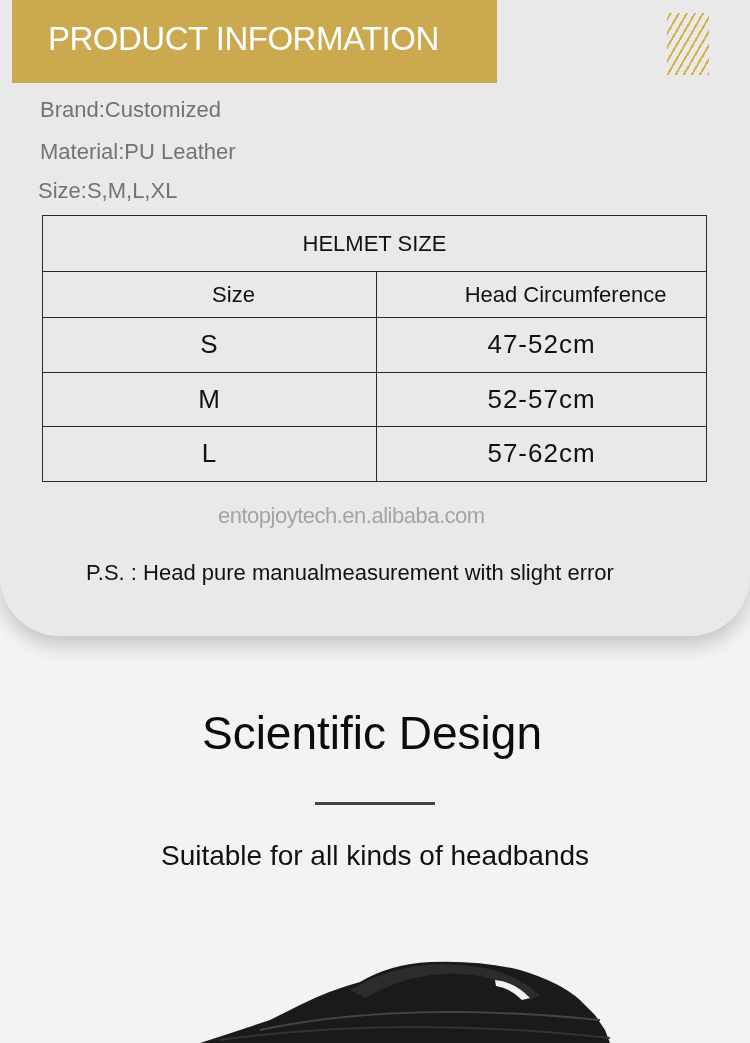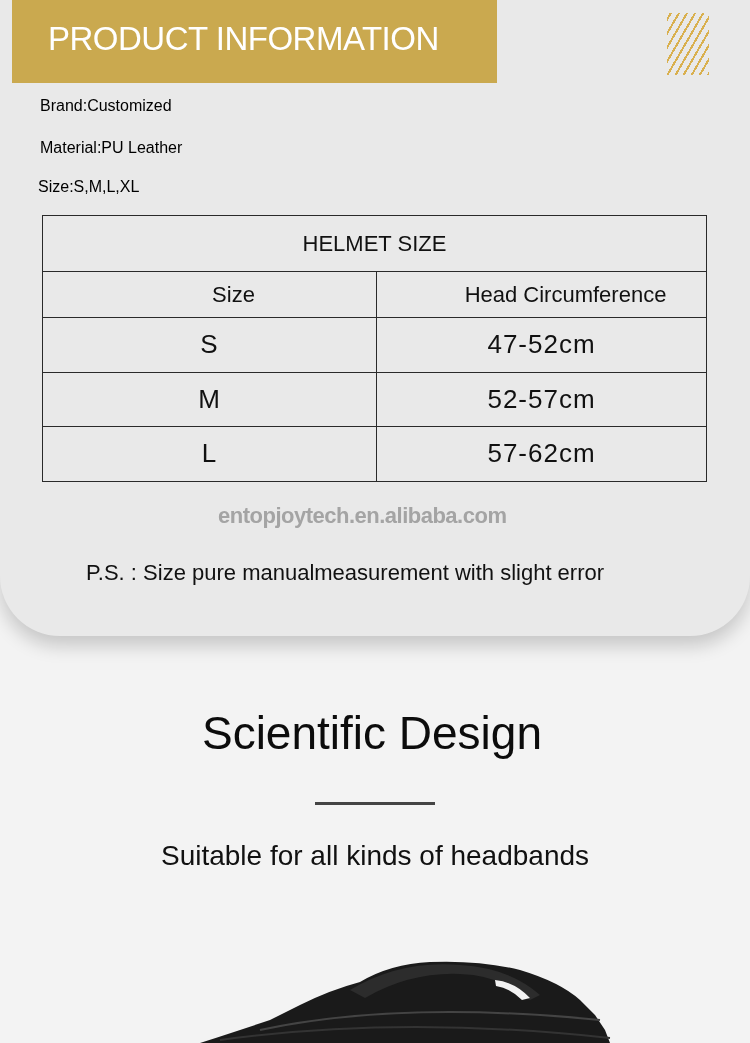--- a/index.html
+++ b/index.html
@@ -24,42 +24,41 @@
   .banner-title {
     position: absolute; left: 36px; top: 20px;
     color: #fff; font-size: 33px; letter-spacing: -0.5px;
     font-family: "Liberation Sans", sans-serif;
   }
   .stripes {
     position: absolute; left: 667px; top: 13px; width: 42px; height: 62px;
     background: repeating-linear-gradient(-60deg, #d9b04f 0 2px, transparent 2px 7px);
   }
   .info {
-    position: absolute; left: 40px; font-size: 16px; color: #000000;
+    position: absolute; left: 40px; font-size: 22px; color: #737373;
     font-family: "Liberation Sans", sans-serif;
   }
   table.size-table {
     position: absolute; left: 42px; top: 215px; width: 665px;
     border-collapse: collapse;
     font-family: "Liberation Sans", sans-serif;
   }
   table.size-table td, table.size-table th {
     border: 1.5px solid #2a2a2a;
     text-align: center; font-weight: normal; color: #111;
   }
   .t-title { height: 56px; font-size: 22px; }
   .t-head { height: 46px; font-size: 22px; padding-left: 48px; }
   .t-row td { height: 54.5px; font-size: 26px; letter-spacing: 1px; }
   .col1 { width: 334px; }
   .watermark {
     position: absolute; left: 218px; top: 503px;
     font-size: 22px; color: rgba(140,140,140,0.75);
     font-family: "Liberation Sans", sans-serif;
     letter-spacing: -0.5px;
-    font-weight: bold;
   }
   .ps {
     position: absolute; left: 86px; top: 560px; font-size: 22px;
     font-family: "Liberation Sans", sans-serif;
   }
   .section-title {
     position: absolute; left: 0; width: 744px; top: 706px; text-align: center;
     font-size: 46px; font-family: "Liberation Sans", sans-serif; color: #0c0c0c;
   }
   .divider {
@@ -104,21 +103,21 @@
       <td>52-57cm</td>
     </tr>
     <tr class="t-row">
       <td>L</td>
       <td>57-62cm</td>
     </tr>
   </tbody>
     </table>
 
   <div class="watermark">entopjoytech.en.alibaba.com</div>
-  <div class="ps">P.S. : Size pure manualmeasurement with slight error</div>
+  <div class="ps">P.S. : Head pure manualmeasurement with slight error</div>
 </div>
 
 <div class="section-title">Scientific Design</div>
 <div class="divider"></div>
 <div class="subtitle">Suitable for all kinds of headbands</div>
 
 <svg class="helmet" viewBox="0 0 420 83">
   <path d="M0 83 Q40 70 70 60 L100 45 Q130 30 160 22 Q190 4 230 2 Q280 0 320 10 Q360 22 380 40 L395 55 L405 70 L410 83 Z" fill="#1a1a1a"></path>
   <path d="M150 30 Q200 0 260 5 Q310 8 340 35 L330 40 Q300 15 260 14 Q210 12 165 38 Z" fill="#2c2c2c"></path>
   <path d="M295 20 Q315 22 330 38 L322 40 Q310 28 296 26 Z" fill="#f2f2f2"></path>

